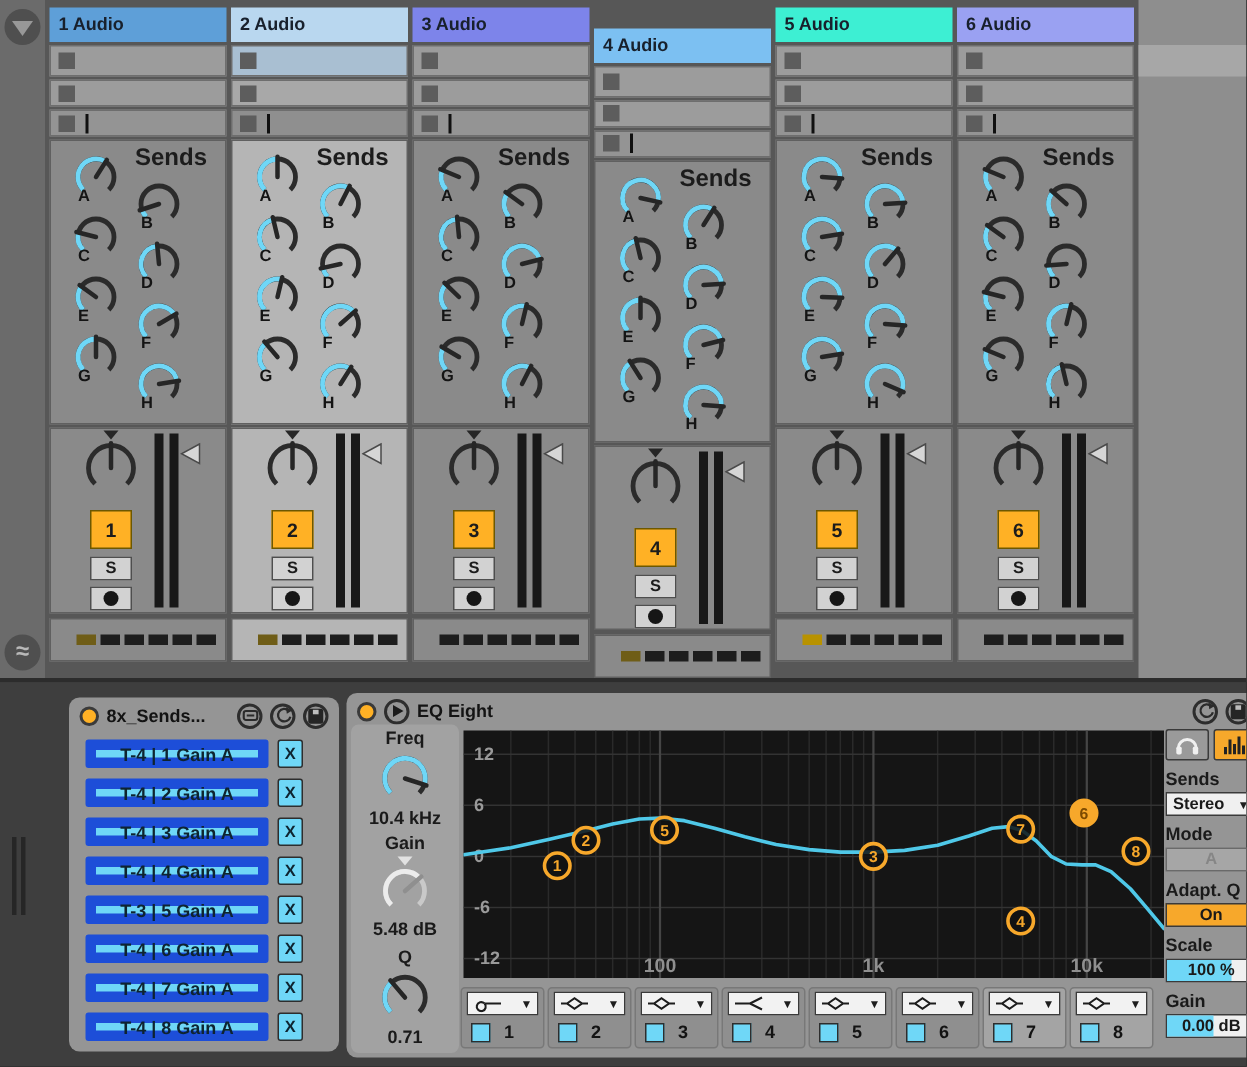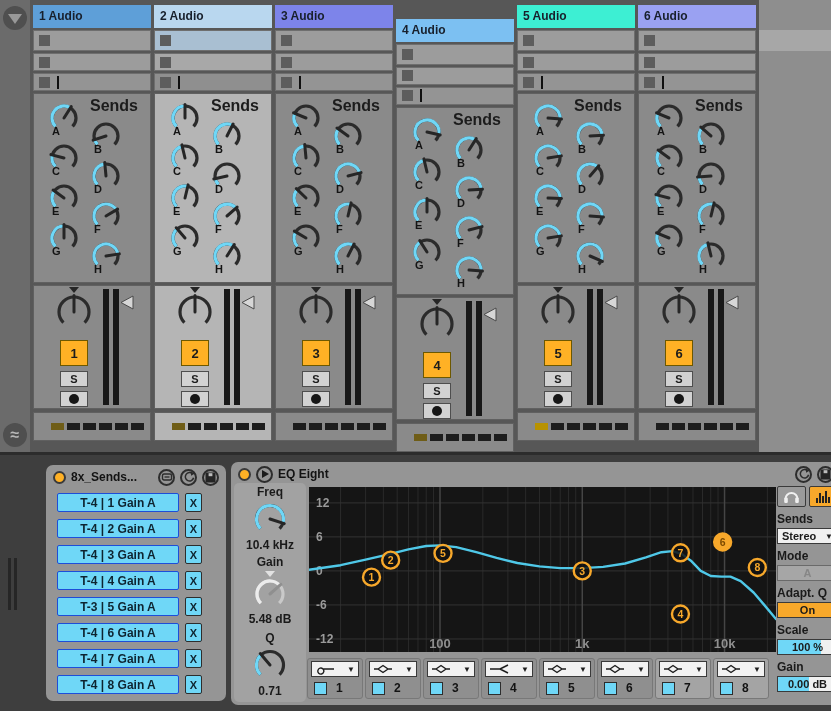--- a/index.html
+++ b/index.html
@@ -57,21 +57,21 @@
   #eq{left:203px;top:7px;width:610px;height:243px;}
   .dev-title{height:24px;display:flex;align-items:center;gap:5px;padding:0 7px;}
   .led{width:13px;height:13px;border-radius:50%;background:#ffb125;border:2px solid #3a3a3a;box-sizing:border-box;flex:none;}
   .dev-name{font-size:12px;font-weight:bold;color:#131313;white-space:nowrap;}
   .spacer{flex:1;}
   .icon-btn{width:17px;height:17px;border-radius:50%;border:2px solid #2d2d2d;box-sizing:border-box;
             display:flex;align-items:center;justify-content:center;flex:none;background:transparent;}
   .tri-right{width:0;height:0;border-top:4px solid transparent;border-bottom:4px solid transparent;border-left:7px solid #1b1b1b;margin-left:1px;}
   #rack-rows{padding-top:4px;}
   .map-row{display:flex;gap:6px;margin:0 0 7px 11px;}
-  .map-btn{width:122px;height:19px;background:#6fd7f7;border:1px solid #1d4ed8;border-radius:2px;
+  .map-btn{width:122px;height:19px;background:#6fd7f7;border:7px solid #1d4ed8;border-radius:2px;
            font-size:12px;font-weight:bold;color:#0e2430;display:flex;align-items:center;justify-content:center;box-sizing:border-box;}
   .map-x{width:17px;height:19px;background:#6fd7f7;border:1px solid #2d2d2d;border-radius:2px;
          font-size:11px;font-weight:bold;color:#0e2430;display:flex;align-items:center;justify-content:center;box-sizing:border-box;}
   .eq-left{position:absolute;left:3px;top:21px;width:72px;height:219px;background:#a2a2a2;border-radius:5px;}
   .eq-group{position:absolute;left:0;right:0;text-align:center;}
   .eq-lab{font-size:12px;font-weight:bold;color:#1a1a1a;height:15px;}
   .eq-val{font-size:12px;font-weight:bold;color:#1a1a1a;height:15px;}
   .eq-graph{position:absolute;left:78px;top:25px;width:467px;height:165px;background:#151515;}
   .eq-bands{position:absolute;left:76px;top:196px;display:flex;gap:2px;}
   .band-cell{width:56px;background:#8f8f8f;border:1px solid #787878;border-radius:3px;padding:2px 3px 3px;box-sizing:border-box;flex:none;}

